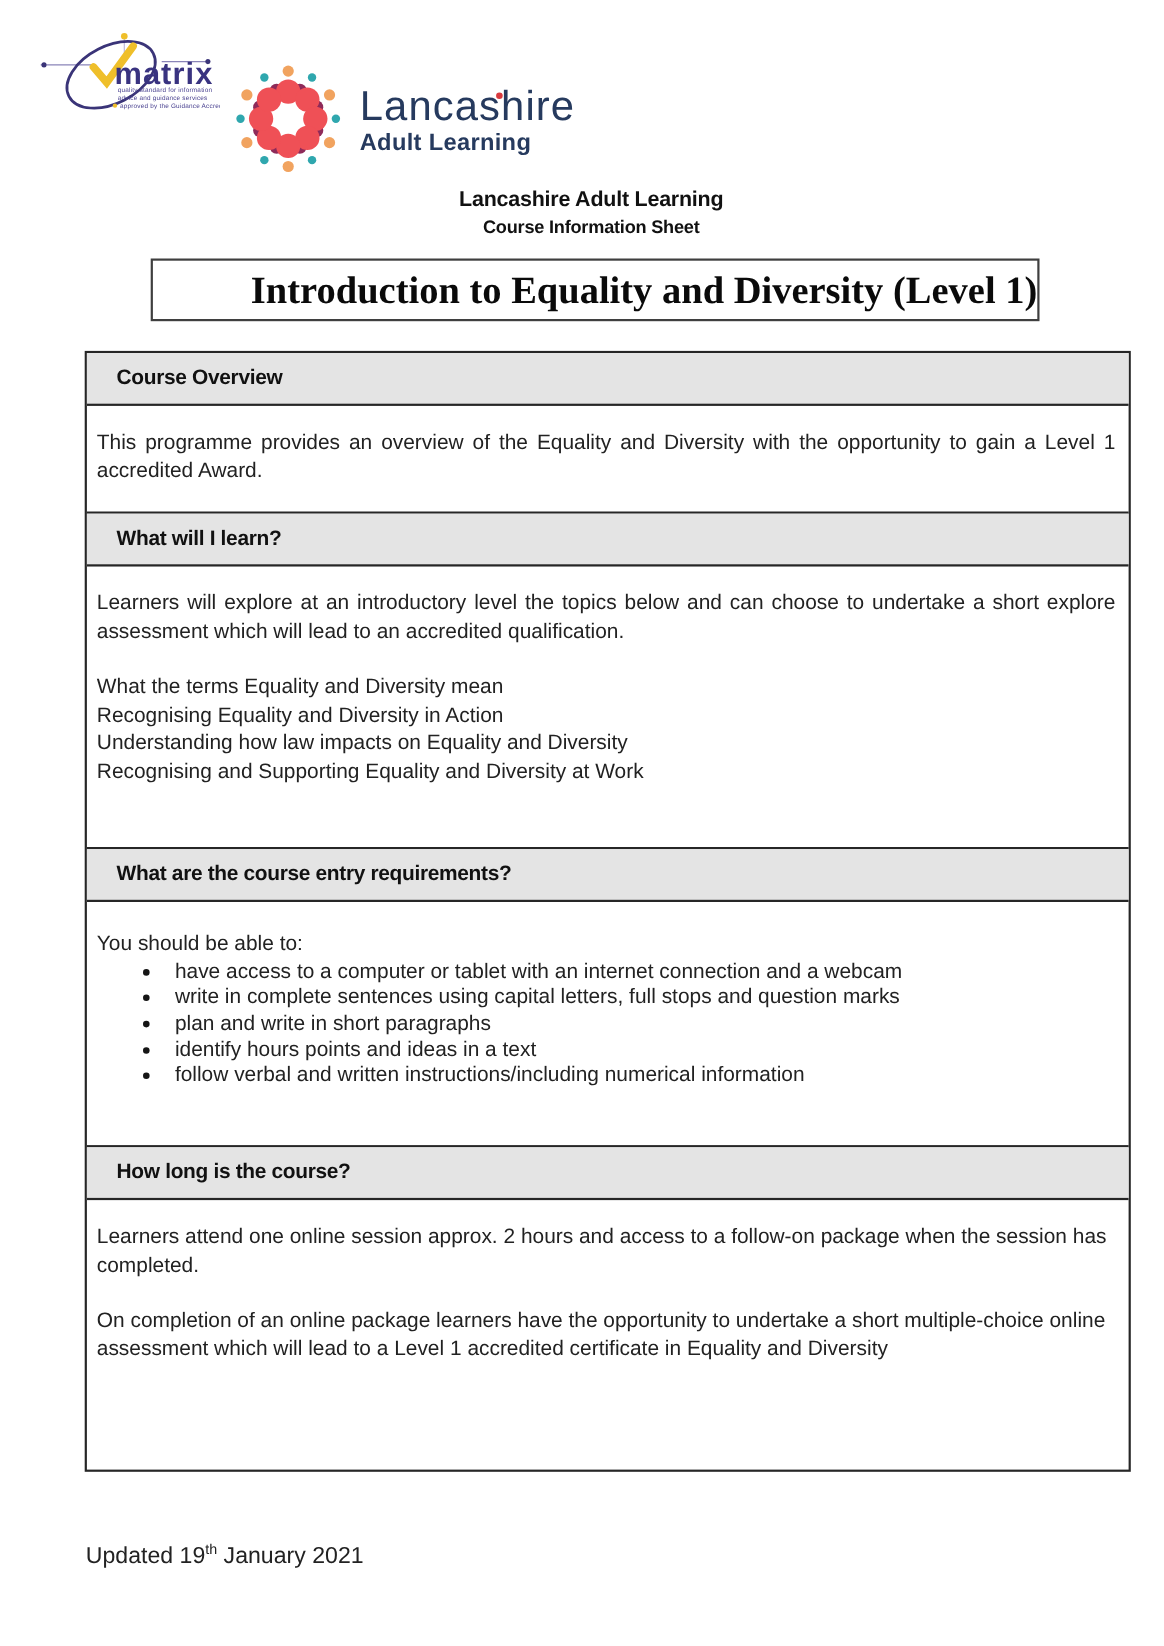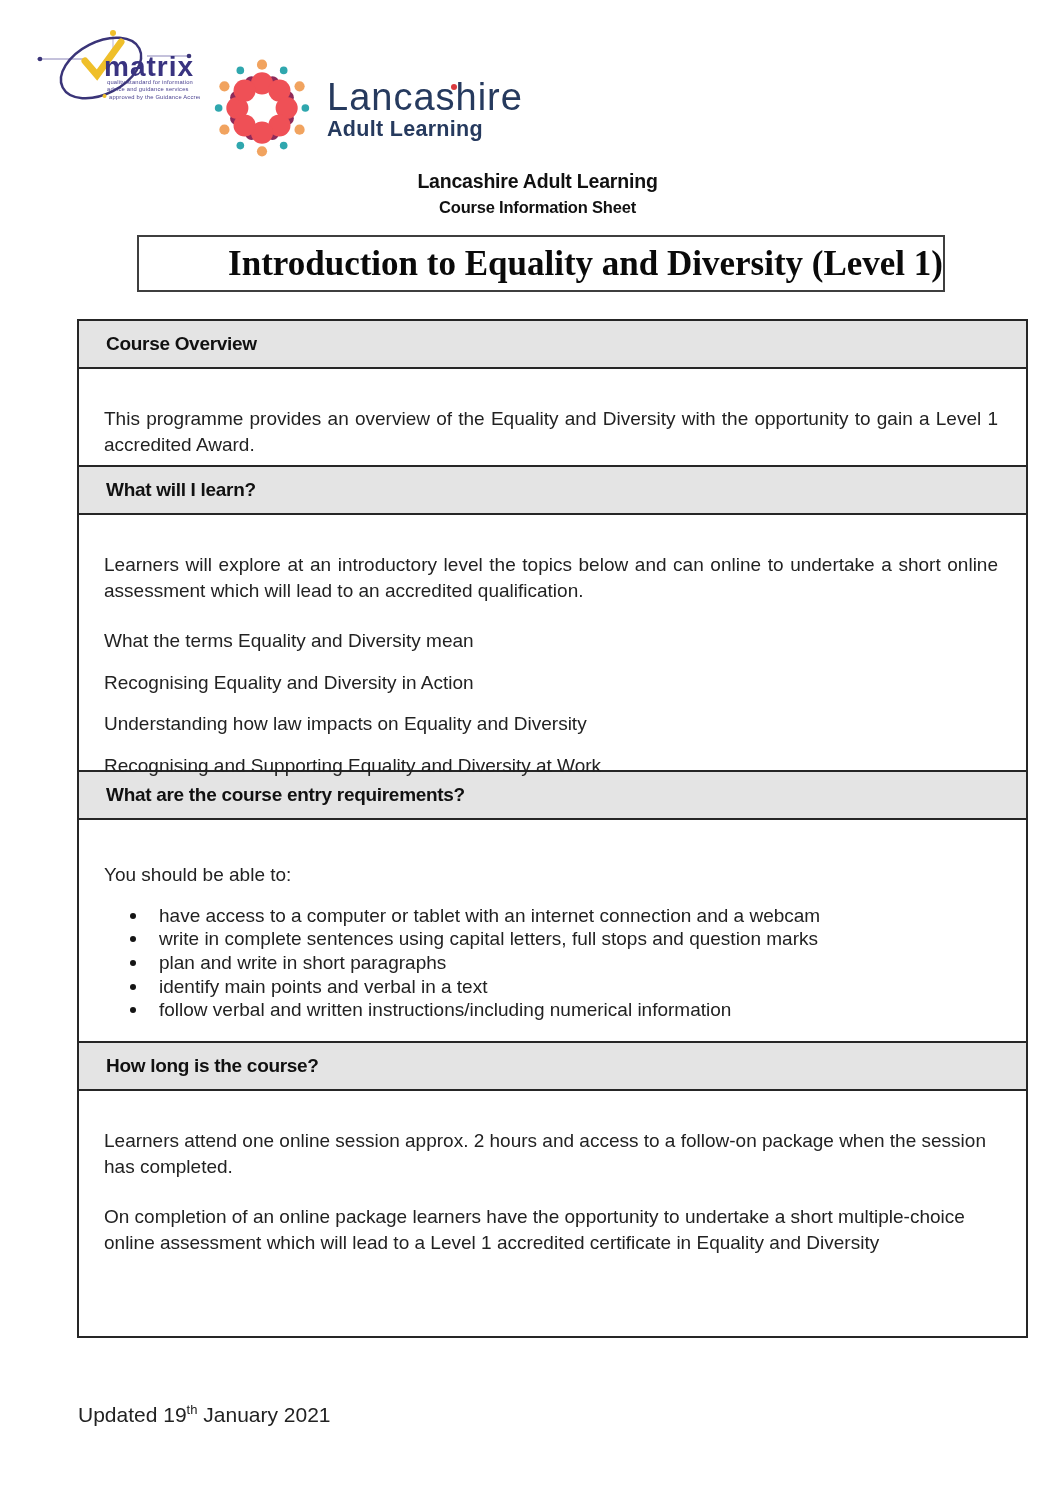--- a/index.html
+++ b/index.html
@@ -33,21 +33,21 @@
   .hrow{
     height:46px;background:#e4e4e4;border-bottom:2px solid #262626;
     display:flex;align-items:center;padding-left:27px;
     font-weight:bold;font-size:19px;letter-spacing:-.3px;color:#111;
   }
   .brow{border-bottom:2px solid #262626;padding:21px 12px 0 9px;font-size:19px;line-height:25.5px;color:#222;}
   .b1{height:75px;}
   .b2{height:234px;}
   .b3{height:195px;padding-top:26px;}
   .b4{height:224px;border-bottom:none;}
-  .brow p{margin:16px;}
+  .brow p{margin:0;}
   .just{text-align:justify;}
   .sp{margin-bottom:25px !important;}
   .blist{list-style:none;margin:0;padding:0;}
   .blist li{position:relative;padding-left:71px;line-height:23.7px;}
   .blist li::before{
     content:"";position:absolute;left:42px;top:9px;width:6px;height:6px;border-radius:50%;background:#151515;
   }
   
   .footer{position:absolute;left:78px;top:1403px;font-size:21px;color:#222;}
   .footer sup{font-size:13px;line-height:0;}
@@ -132,37 +132,37 @@
       <span>Course Overview</span>
     </div>
     <div class="brow b1">
       <p class="just">This programme provides an overview of the Equality and Diversity with the opportunity to gain a Level 1 accredited Award.</p>
     </div>
 
     <div class="hrow">
       <span>What will I learn?</span>
     </div>
     <div class="brow b2">
-      <p class="just sp">Learners will explore at an introductory level the topics below and can online to undertake a short online assessment which will lead to an accredited qualification.</p>
+      <p class="just sp">Learners will explore at an introductory level the topics below and can choose to undertake a short explore assessment which will lead to an accredited qualification.</p>
       <p>What the terms Equality and Diversity mean</p>
       <p>Recognising Equality and Diversity in Action</p>
       <p>Understanding how law impacts on Equality and Diversity</p>
       <p>Recognising and Supporting Equality and Diversity at Work</p>
     </div>
 
     <div class="hrow">
       <span>What are the course entry requirements?</span>
     </div>
     <div class="brow b3">
       <p>You should be able to:</p>
       <ul class="blist">
         <li>have access to a computer or tablet with an internet connection and a webcam</li>
         <li>write in complete sentences using capital letters, full stops and question marks</li>
         <li>plan and write in short paragraphs</li>
-        <li>identify main points and verbal in a text</li>
+        <li>identify hours points and ideas in a text</li>
         <li>follow verbal and written instructions/including numerical information</li>
       </ul>
     </div>
 
     <div class="hrow">
       <span>How long is the course?</span>
     </div>
     <div class="brow b4">
       <p class="sp">Learners attend one online session approx. 2 hours and access to a follow-on package when the session has completed.</p>
       <p>On completion of an online package learners have the opportunity to undertake a short multiple-choice online assessment which will lead to a Level 1 accredited certificate in Equality and Diversity</p>

